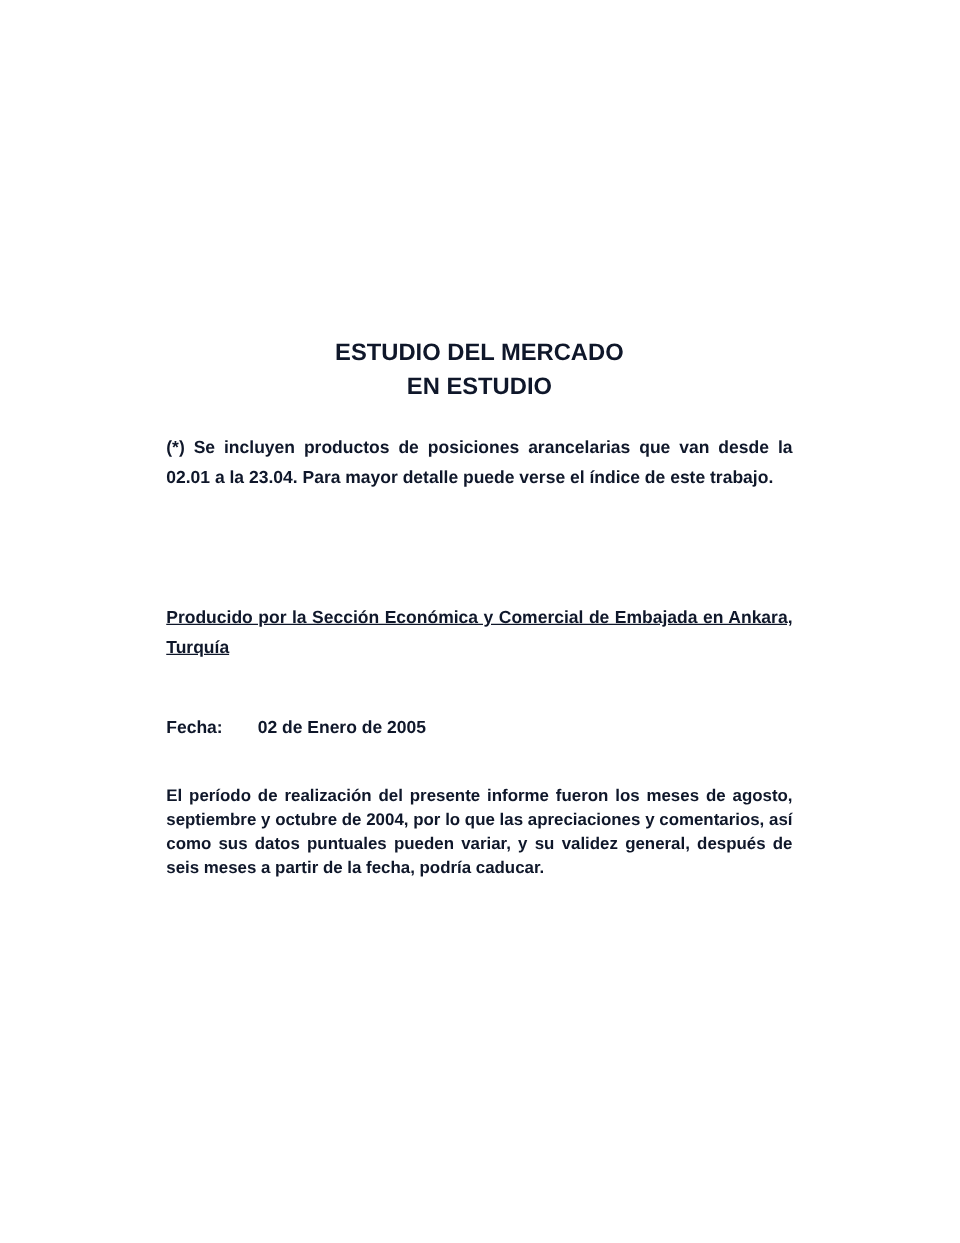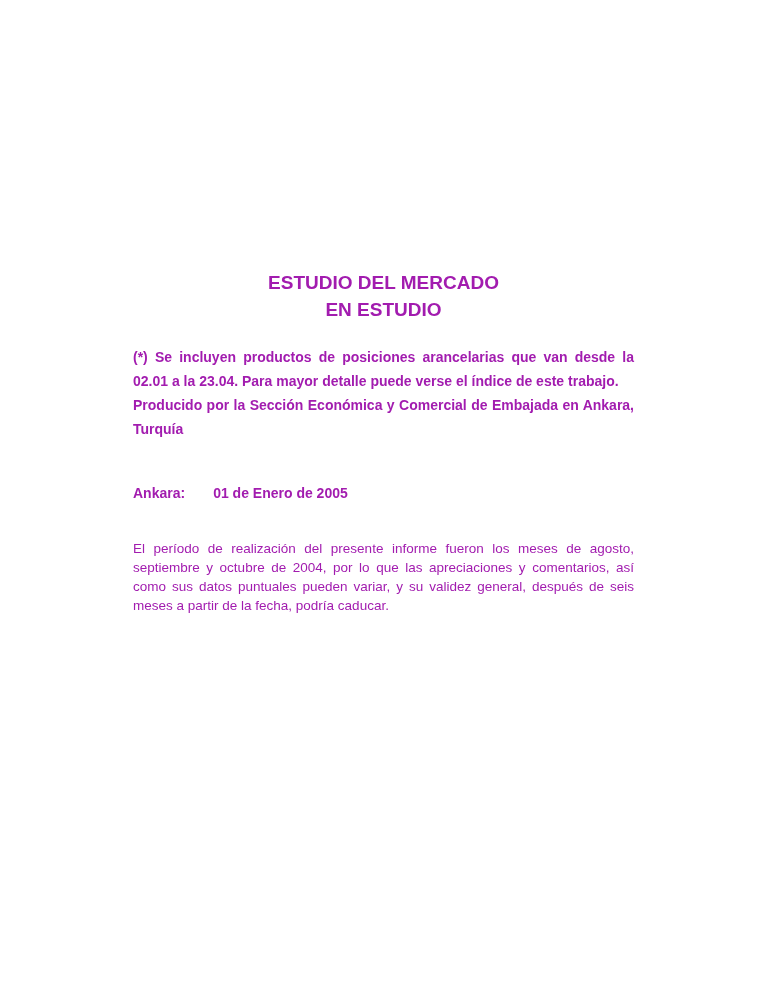--- a/index.html
+++ b/index.html
@@ -5,21 +5,21 @@
   html, body {
     margin: 0;
     padding: 0;
     background: #ffffff;
   }
   .page {
     position: relative;
     width: 768px;
     height: 994px;
     background: #ffffff;
-    color: #a21caf;
+    color: #0f172a;
     font-family: "Liberation Sans", sans-serif;
     overflow: hidden;
   }
   .content {
     position: absolute;
     left: 133px;
     top: 0;
     width: 501px;
   }
   .title {
@@ -40,54 +40,56 @@
     margin: 0;
   }
   .justify {
     text-align: justify;
     text-justify: inter-word;
   }
   .note {
     margin-top: 22px;
   }
   .produced {
+    margin-top: 88px;
+    text-decoration: underline;
   }
   .author {
     margin-top: 30px;
   }
   .fecha {
     margin-top: 40px;
   }
   .fecha .date-value {
     display: inline-block;
     margin-left: 28px;
   }
   .disclaimer {
     margin-top: 34px;
     font-size: 13.5px;
     line-height: 19px;
-    font-weight: normal;
+    font-weight: bold;
   }
 </style>
 </head>
 <body>
 
 <div class="page">
   <div class="content">
 
     <h1 class="title">
       <span class="tline">ESTUDIO DEL MERCADO</span>
       <span class="tline">EN ESTUDIO</span>
     </h1>
 
     <p class="para-bold justify note">(*) Se incluyen productos de posiciones arancelarias que van desde la 02.01 a la 23.04. Para mayor detalle puede verse el índice de este trabajo.</p>
 
     <p class="para-bold justify produced">Producido por la Sección Económica y Comercial de Embajada en Ankara, Turquía</p>
 
 
     <p class="para-bold fecha">
-      <span>Ankara:</span><span class="date-value">01 de Enero de 2005</span>
+      <span>Fecha:</span><span class="date-value">02 de Enero de 2005</span>
     </p>
 
     <p class="disclaimer justify">El período de realización del presente informe fueron los meses de agosto, septiembre y octubre de 2004, por lo que las apreciaciones y comentarios, así como sus datos puntuales pueden variar, y su validez general, después de seis meses a partir de la fecha, podría caducar.</p>
 
   </div>
 </div>
 
 </body></html>

